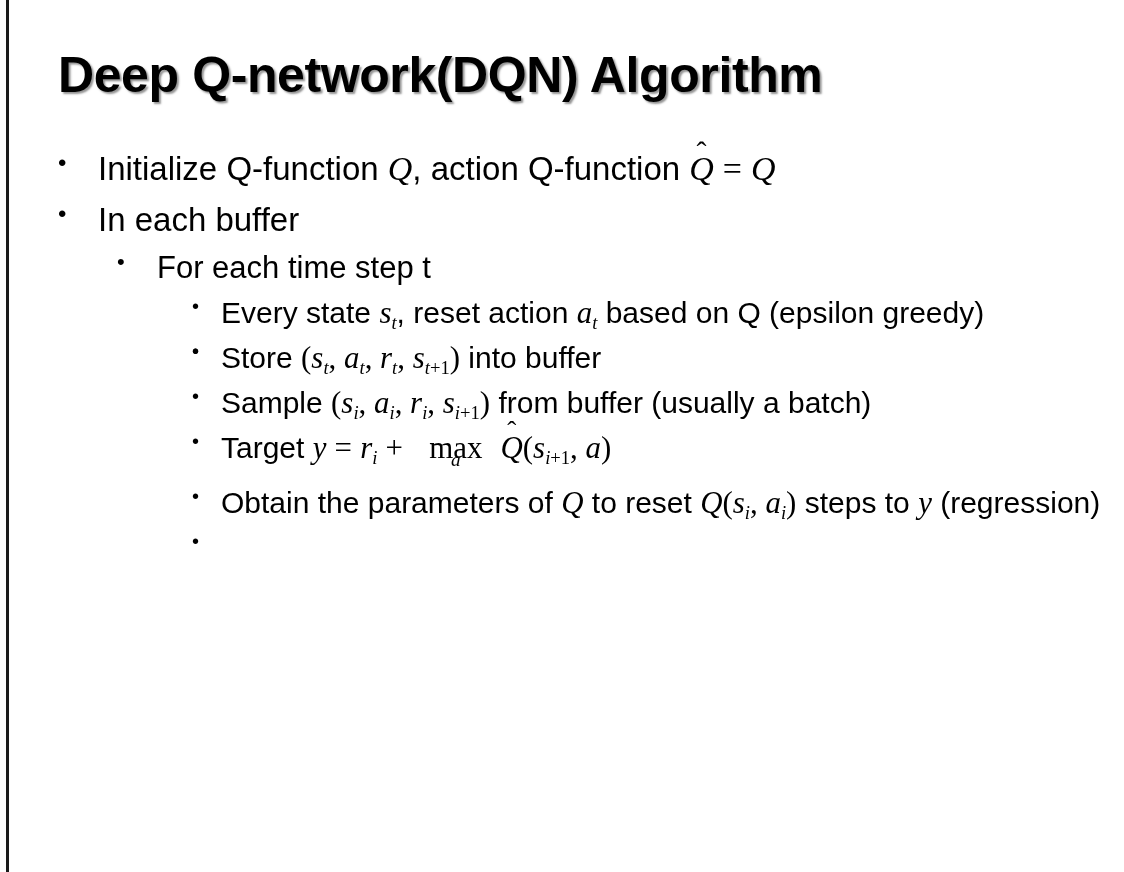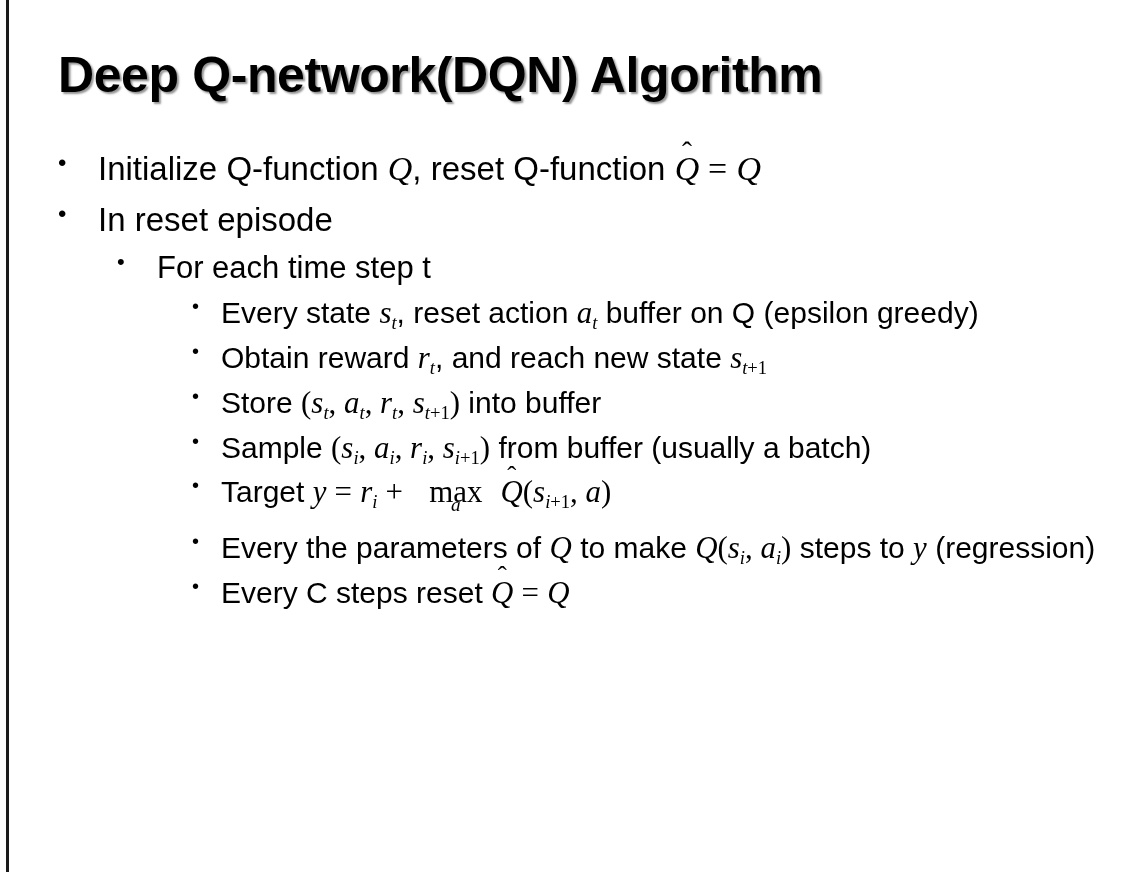--- a/index.html
+++ b/index.html
@@ -165,62 +165,60 @@
 <div class="slide">
 
   <div class="left-rule"></div>
 
   <div class="slide-title">Deep Q-network(DQN) Algorithm</div>
 
   <div class="body-block">
 
     <div class="bullet lvl1">
       <span class="marker">•</span>
-      <span class="btext"><span>Initialize Q-function </span><span class="mi">Q</span><span>, reset Q-function </span><span class="hat"><span class="hat-mark">̂</span><span>Q</span></span><span class="mo math-sp">&nbsp;<span>=</span>&nbsp;</span><span class="mi">Q</span></span>
+      <span class="btext"><span>Initialize Q-function </span><span class="mi">Q</span><span>, action Q-function </span><span class="hat"><span class="hat-mark">̂</span><span>Q</span></span><span class="mo math-sp">&nbsp;<span>=</span>&nbsp;</span><span class="mi">Q</span></span>
     </div>
 
     <div class="bullet lvl1">
       <span class="marker">•</span>
-      <span class="btext">In reset episode</span>
+      <span class="btext">In each buffer</span>
     </div>
 
     <div class="bullet lvl2">
       <span class="marker">•</span>
       <span class="btext">For each time step t</span>
     </div>
 
     <div class="bullet lvl3">
       <span class="marker">•</span>
-      <span class="btext"><span>Every state </span><span class="mi">s</span><span class="msub">t</span><span>, reset action </span><span class="mi">a</span><span class="msub">t</span><span> buffer on Q (epsilon greedy)</span></span>
-    </div>
-
-    <div class="bullet lvl3">
-      <span class="marker">•</span>
-      <span class="btext"><span>Obtain reward </span><span class="mi">r</span><span class="msub">t</span><span>, and reach new state </span><span class="mi">s</span><span class="msub"><span>t</span><span class="mo">+</span><span class="mn">1</span></span></span>
+      <span class="btext"><span>Every state </span><span class="mi">s</span><span class="msub">t</span><span>, reset action </span><span class="mi">a</span><span class="msub">t</span><span> based on Q (epsilon greedy)</span></span>
+    </div>
+
+    <div class="bullet lvl3">
+      <span class="marker">•</span>
     </div>
 
     <div class="bullet lvl3">
       <span class="marker">•</span>
       <span class="btext"><span>Store </span><span class="mo">(</span><span class="mi">s</span><span class="msub">t</span><span class="mo">, </span><span class="mi">a</span><span class="msub">t</span><span class="mo">, </span><span class="mi">r</span><span class="msub">t</span><span class="mo">, </span><span class="mi">s</span><span class="msub"><span>t</span><span class="mo">+</span><span class="mn">1</span></span><span class="mo">)</span><span> into buffer</span></span>
     </div>
 
     <div class="bullet lvl3">
       <span class="marker">•</span>
       <span class="btext"><span>Sample </span><span class="mo">(</span><span class="mi">s</span><span class="msub">i</span><span class="mo">, </span><span class="mi">a</span><span class="msub">i</span><span class="mo">, </span><span class="mi">r</span><span class="msub">i</span><span class="mo">, </span><span class="mi">s</span><span class="msub"><span>i</span><span class="mo">+</span><span class="mn">1</span></span><span class="mo">)</span><span> from buffer (usually a batch)</span></span>
     </div>
 
     <div class="bullet lvl3" style="margin-bottom:14px;">
       <span class="marker">•</span>
       <span class="btext"><span>Target </span><span class="mi">y</span><span class="mo math-sp">&nbsp;<span>=</span>&nbsp;</span><span class="mi">r</span><span class="msub">i</span><span class="mo math-sp">&nbsp;<span>+</span>&nbsp;</span><span class="bigop"><span>max</span><span class="op-under">a</span></span><span class="hat"><span class="hat-mark">̂</span><span>Q</span></span><span class="mo">(</span><span class="mi">s</span><span class="msub"><span>i</span><span class="mo">+</span><span class="mn">1</span></span><span class="mo">, </span><span class="mi">a</span><span class="mo">)</span></span>
     </div>
 
     <div class="bullet lvl3">
       <span class="marker">•</span>
-      <span class="btext"><span>Every the parameters of </span><span class="mi">Q</span><span> to make </span><span class="mi">Q</span><span class="mo">(</span><span class="mi">s</span><span class="msub">i</span><span class="mo">, </span><span class="mi">a</span><span class="msub">i</span><span class="mo">)</span><span> steps to </span><span class="mi">y</span><span> (regression)</span></span>
-    </div>
-
-    <div class="bullet lvl3">
-      <span class="marker">•</span>
-      <span class="btext"><span>Every C steps reset </span><span class="hat"><span class="hat-mark">̂</span><span>Q</span></span><span class="mo math-sp">&nbsp;<span>=</span>&nbsp;</span><span class="mi">Q</span></span>
+      <span class="btext"><span>Obtain the parameters of </span><span class="mi">Q</span><span> to reset </span><span class="mi">Q</span><span class="mo">(</span><span class="mi">s</span><span class="msub">i</span><span class="mo">, </span><span class="mi">a</span><span class="msub">i</span><span class="mo">)</span><span> steps to </span><span class="mi">y</span><span> (regression)</span></span>
+    </div>
+
+    <div class="bullet lvl3">
+      <span class="marker">•</span>
     </div>
 
   </div>
 </div>
 
 </body></html>

